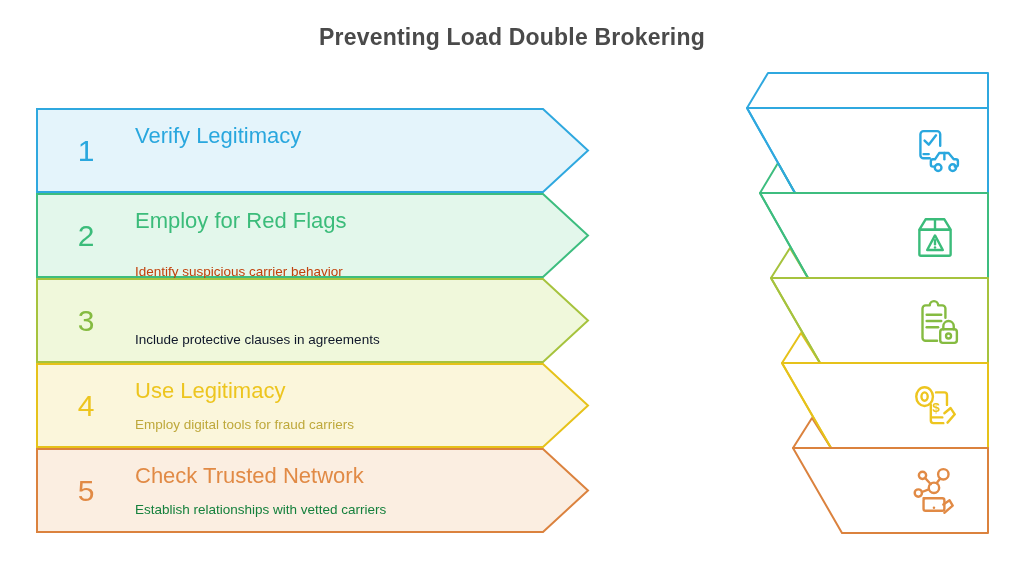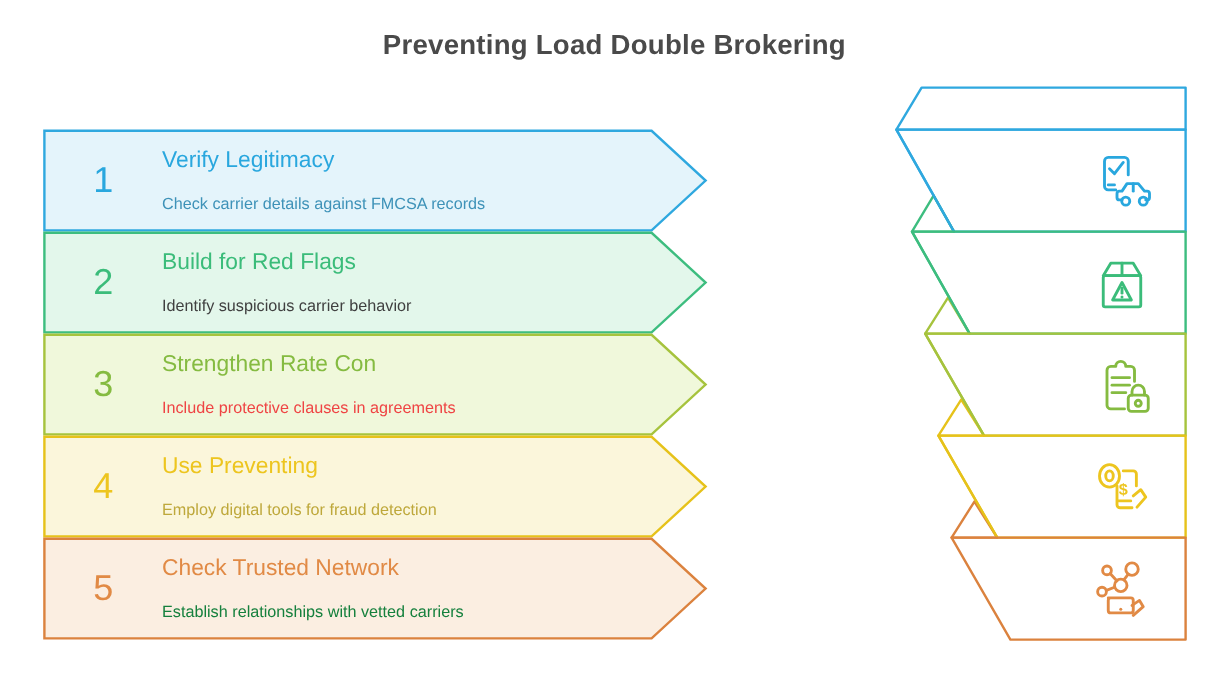--- a/index.html
+++ b/index.html
@@ -5,29 +5,29 @@
   html,body{margin:0;padding:0;background:#fff;}
   .canvas{position:relative;width:1024px;height:563px;background:#ffffff;overflow:hidden;
           font-family:"Liberation Sans", sans-serif;}
   .page-title{position:absolute;left:0;top:24px;width:1024px;text-align:center;
               font-size:23px;font-weight:bold;color:#4a4a4a;letter-spacing:.2px;}
   
   .row{position:absolute;left:36px;width:560px;height:85px;}
   .row svg.shape{position:absolute;left:0;top:0;overflow:visible;}
   .row .num{position:absolute;left:0;top:0;width:100px;height:85px;line-height:85px;
             text-align:center;font-size:30px;}
-  .row .ttl{position:absolute;left:99px;top:15px;font-size:19px;}
+  .row .ttl{position:absolute;left:99px;top:15px;font-size:22px;}
   .row .sub{position:absolute;left:99px;top:54px;font-size:13.5px;}
   
   .c0 .shape polygon{fill:#E4F4FB;stroke:#2FA8DF;}
   .c0 .num,.c0 .ttl{color:#29A7DE;} .c0 .sub{color:#3E92B8;}
   .c1 .shape polygon{fill:#E3F7EB;stroke:#3DBD7F;}
-  .c1 .num,.c1 .ttl{color:#3BBC7A;} .c1 .sub{color:#404040;}
+  .c1 .num,.c1 .ttl{color:#3BBC7A;} .c1 .sub{color:#c2410c;margin-top:17px;}
   .c2 .shape polygon{fill:#F0F8DB;stroke:#A6C33D;}
-  .c2 .num,.c2 .ttl{color:#85BB41;} .c2 .sub{color:#ef4444;}
+  .c2 .num,.c2 .ttl{color:#85BB41;} .c2 .sub{color:#0f172a;}
   .c3 .shape polygon{fill:#FBF6DB;stroke:#E6C21A;}
   .c3 .num,.c3 .ttl{color:#EDC51F;} .c3 .sub{color:#BEA83B;}
   .c4 .shape polygon{fill:#FBEEE1;stroke:#DB823E;}
   .c4 .num,.c4 .ttl{color:#E18A45;} .c4 .sub{color:#15803d;}
   
   .ribbon{position:absolute;left:735px;top:65px;}
   .ribbon polygon,.ribbon line{stroke-width:2;fill:none;stroke-linejoin:round;}
   .rb   {fill:#E0F3FB;stroke:#2FA8DF;}
   .rs0  {fill:#E4F4FB;stroke:#2FA8DF;}
   .rs1  {fill:#E3F7EB;stroke:#3DBD7F;}
@@ -54,45 +54,43 @@
 <div class="canvas">
 
   <div class="page-title">Preventing Load Double Brokering</div>
 
   <div class="row c0" style="top:108px">
     <svg class="shape" width="560" height="85">
       <polygon points="1,1 507,1 552,42.5 507,84 1,84" stroke-width="2"></polygon>
       </svg>
     <div class="num">1</div>
     <div class="ttl">Verify Legitimacy</div>
-    <div class="sub">Check carrier details against FMCSA records</div>
   </div>
   <div class="row c1" style="top:193px">
     <svg class="shape" width="560" height="85">
       <polygon points="1,1 507,1 552,42.5 507,84 1,84" stroke-width="2"></polygon>
       </svg>
     <div class="num">2</div>
-    <div class="ttl">Build for Red Flags</div>
+    <div class="ttl">Employ for Red Flags</div>
     <div class="sub">Identify suspicious carrier behavior</div>
   </div>
   <div class="row c2" style="top:278px">
     <svg class="shape" width="560" height="85">
       <polygon points="1,1 507,1 552,42.5 507,84 1,84" stroke-width="2"></polygon>
       </svg>
     <div class="num">3</div>
-    <div class="ttl">Strengthen Rate Con</div>
     <div class="sub">Include protective clauses in agreements</div>
   </div>
   <div class="row c3" style="top:363px">
     <svg class="shape" width="560" height="85">
       <polygon points="1,1 507,1 552,42.5 507,84 1,84" stroke-width="2"></polygon>
       </svg>
     <div class="num">4</div>
-    <div class="ttl">Use Preventing</div>
-    <div class="sub">Employ digital tools for fraud detection</div>
+    <div class="ttl">Use Legitimacy</div>
+    <div class="sub">Employ digital tools for fraud carriers</div>
   </div>
   <div class="row c4" style="top:448px">
     <svg class="shape" width="560" height="85">
       <polygon points="1,1 507,1 552,42.5 507,84 1,84" stroke-width="2"></polygon>
       </svg>
     <div class="num">5</div>
     <div class="ttl">Check Trusted Network</div>
     <div class="sub">Establish relationships with vetted carriers</div>
   </div>
 

